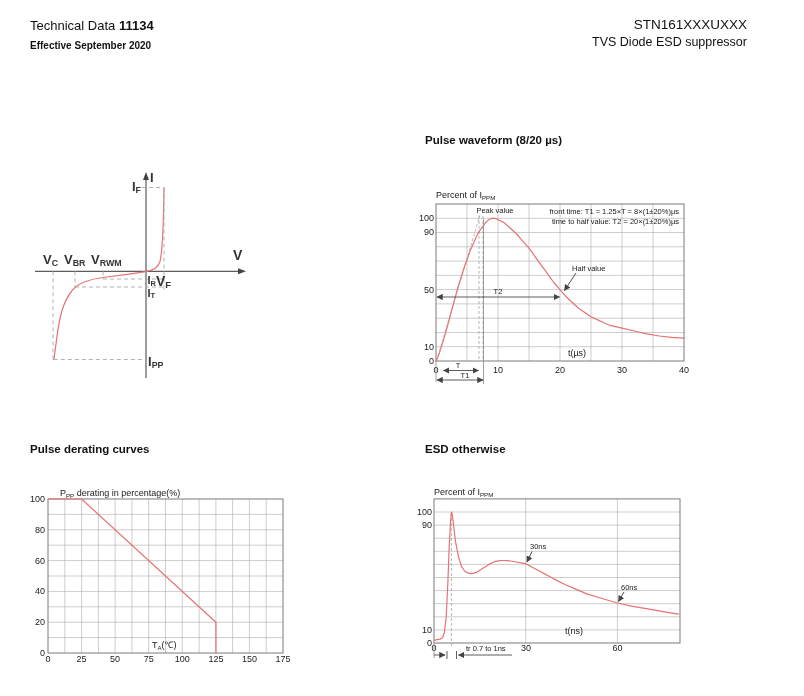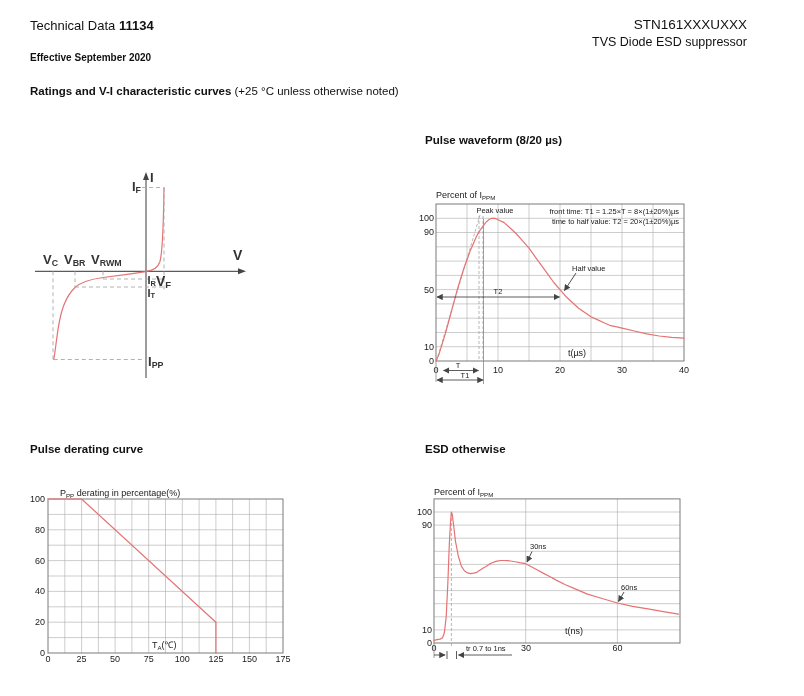--- a/index.html
+++ b/index.html
@@ -1,21 +1,21 @@
 <!DOCTYPE html>
 <html><head>
 <meta charset="utf-8">
 <style>
   html,body{margin:0;padding:0;background:#fff;}
   .page{position:relative;width:804px;height:696px;background:#ffffff;
         font-family:"Liberation Sans",sans-serif;color:#111;overflow:hidden;}
   .hleft{position:absolute;left:30px;top:18px;}
   .hl1{font-size:13px;}
   .hl1 .num{font-weight:bold;}
-  .hl2{font-size:10px;font-weight:bold;margin-top:19px;}
+  .hl2{font-size:10px;font-weight:bold;margin-top:7px;}
   .hright{position:absolute;right:57px;top:17px;text-align:right;margin-left:48px;}
   .hr1{font-size:13.5px;}
   .hr2{font-size:12.5px;margin-top:3px;}
   .ratings{position:absolute;left:30px;top:85px;font-size:11.5px;}
   .ratings b{font-weight:bold;}
   .chart-title{position:absolute;font-size:11.5px;font-weight:bold;white-space:nowrap;}
   svg.fig{position:absolute;overflow:visible;}
   svg text{font-family:"Liberation Sans",sans-serif;fill:#1a1a1a;}
   .grid{stroke:#ababab;stroke-width:0.6;fill:none;}
   .pbox{fill:none;stroke:#7a7a7a;stroke-width:1;}
@@ -50,26 +50,23 @@
 
   <div class="hleft">
     <div class="hl1"><span>Technical Data </span><span class="num">11134</span></div>
     <div class="hl2">Effective September 2020</div>
   </div>
   <div class="hright">
     <div class="hr1">STN161XXXUXXX</div>
     <div class="hr2">TVS Diode ESD suppressor</div>
   </div>
 
-  <div class="ratings">
-    <b>Ratings and V-I characteristic curves</b><span> (+25 °C unless otherwise noted)</span>
-  </div>
 
   <div class="chart-title" style="left:425px;top:134px">Pulse waveform (8/20 µs)</div>
-  <div class="chart-title" style="left:30px;top:443px">Pulse derating curve</div>
+  <div class="chart-title" style="left:30px;top:443px">Pulse derating curves</div>
   <div class="chart-title" style="left:425px;top:443px">ESD otherwise</div>
 
   <svg class="fig" style="left:30px;top:160px" width="230" height="230" viewBox="0 0 230 230">
 
     <line class="axis" x1="5" y1="111.3" x2="212" y2="111.3"></line>
     <polygon class="ah" points="216,111.3 208,108.3 208,114.3"></polygon>
     <line class="axis" x1="116" y1="16" x2="116" y2="218"></line>
     <polygon class="ah" points="116,12 113,20 119,20"></polygon>
     <text class="vi-big" x="120" y="22">I</text>
     <text class="vi-vf" x="203" y="100">V</text>

